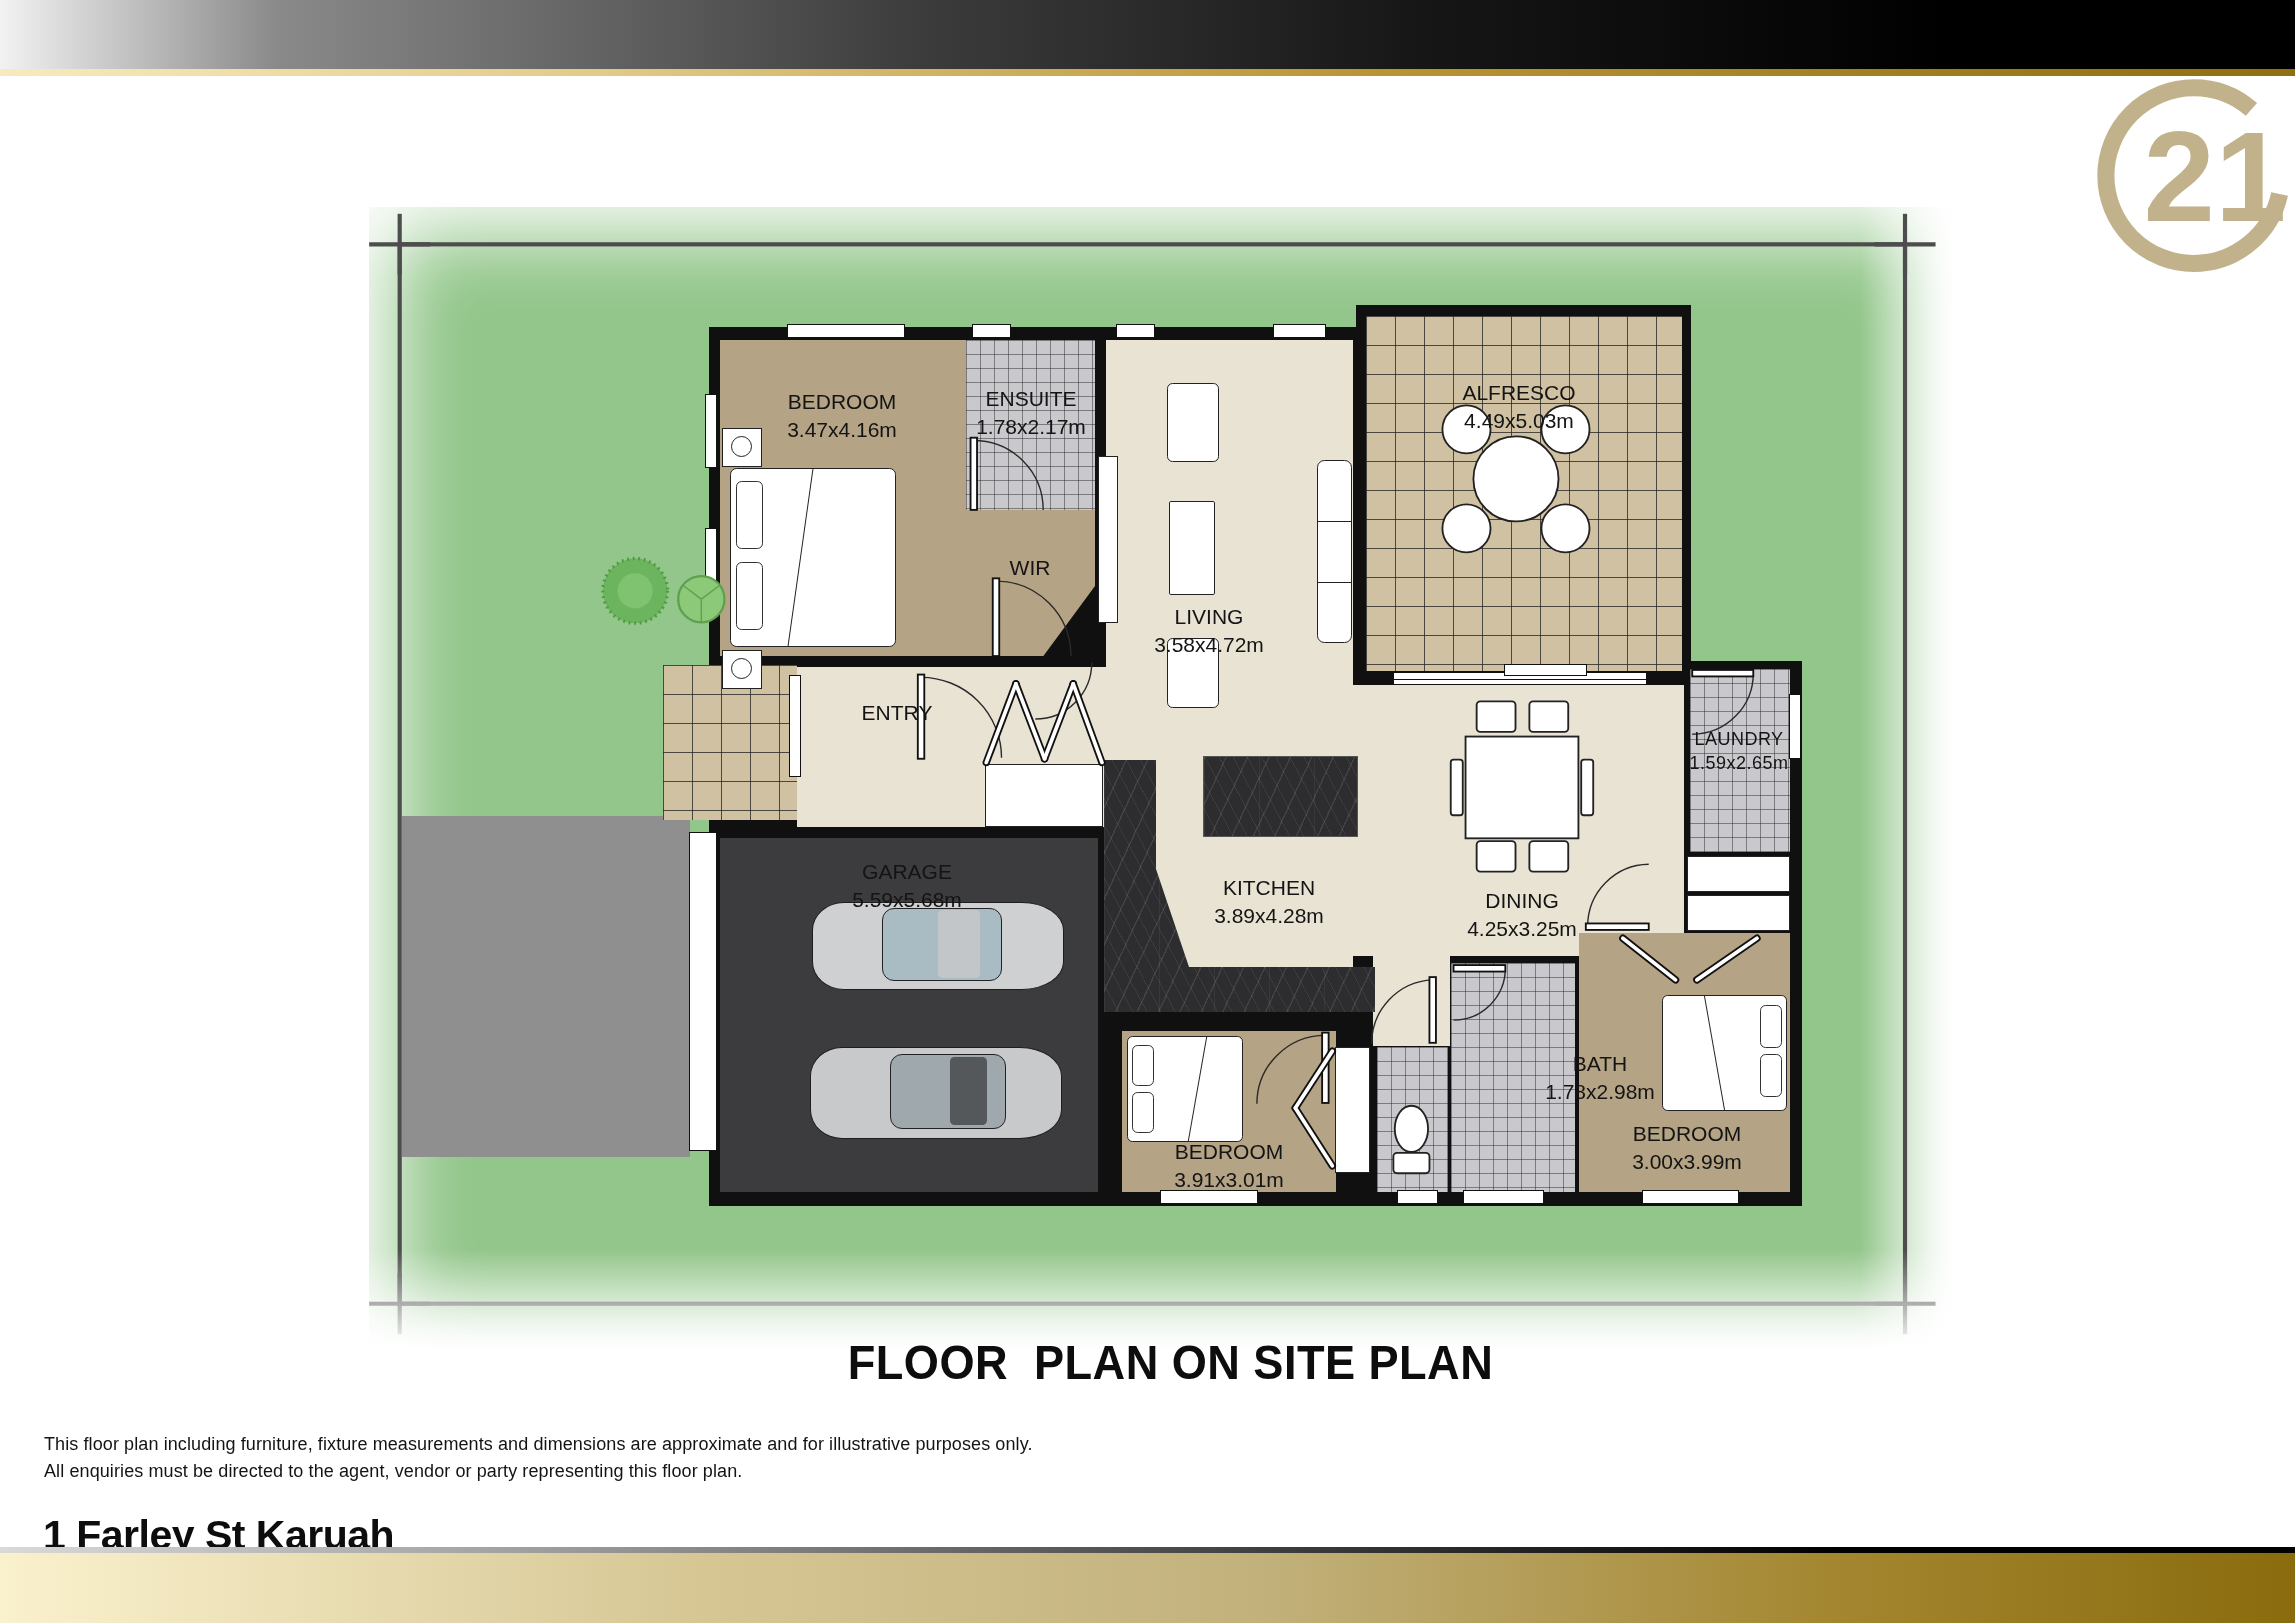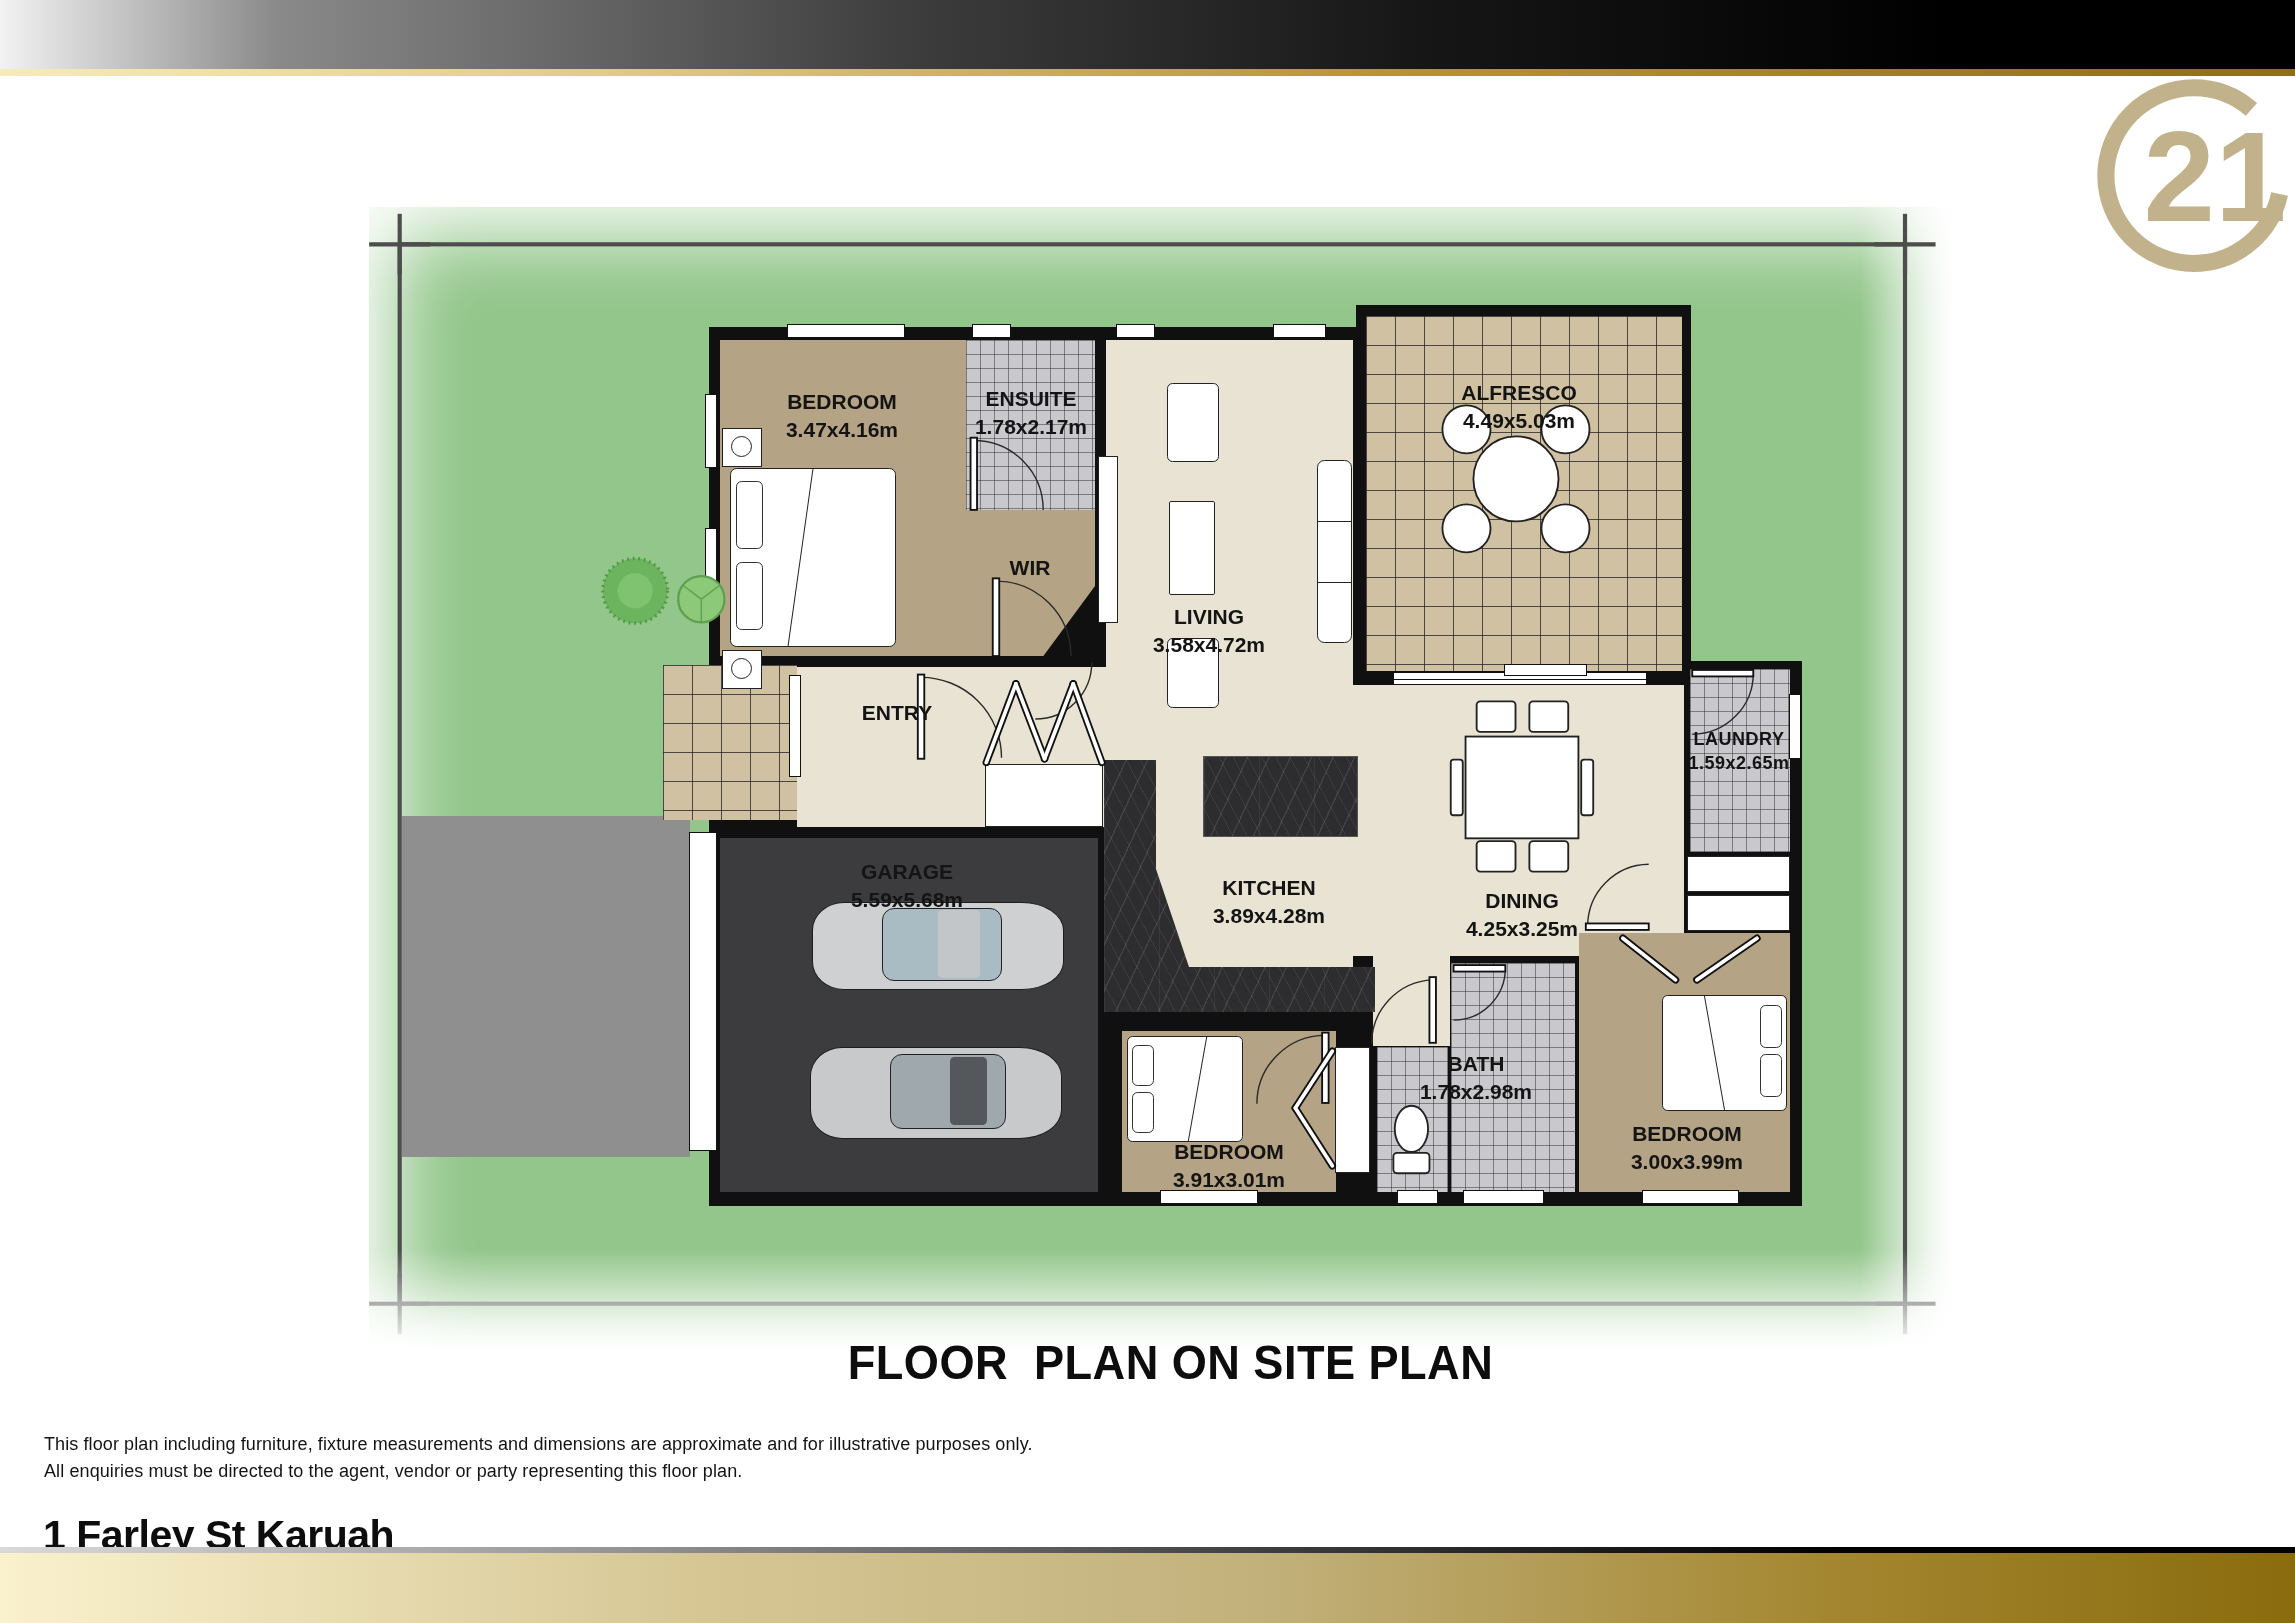--- a/index.html
+++ b/index.html
@@ -21,21 +21,21 @@
   .cream{background:#e9e3d3;}
   .garagefloor{background:#3c3c3e;}
   .tileG{background-color:#c9c9cd;background-image:linear-gradient(rgba(30,30,30,.45) 0.9px,transparent 0.9px),linear-gradient(90deg,rgba(30,30,30,.45) 0.9px,transparent 0.9px);background-size:14px 14px;}
   .tileT{background-color:#cfc1a1;background-image:linear-gradient(rgba(40,40,40,.8) 1.4px,transparent 1.4px),linear-gradient(90deg,rgba(40,40,40,.8) 1.4px,transparent 1.4px);background-size:29px 29px;}
   .marble{background-color:#2d2d2f;background-image:repeating-linear-gradient(115deg,rgba(255,255,255,.10) 0 1.4px,transparent 1.4px 19.4px),repeating-linear-gradient(62deg,rgba(255,255,255,.07) 0 0.9px,transparent 0.9px 12.5px),repeating-linear-gradient(90deg,rgba(255,255,255,.05) 0 0.9px,transparent 0.9px 55px);}
   
   .furn{background:#fff;border:1.9px solid #222;border-radius:4.6px;box-sizing:border-box;}
   .win{background:#fff;border:1.4px solid #111;box-sizing:border-box;}
   .pil{background:#fff;border:1.4px solid #333;border-radius:5.6px;box-sizing:border-box;}
   
-  .rlabel{transform:translate(-50%,-50%);text-align:center;color:#141414;font-weight:700;white-space:nowrap;line-height:1.32;}
+  .rlabel{transform:translate(-50%,-50%);text-align:center;color:#141414;font-weight:400;white-space:nowrap;line-height:1.32;}
   .rlabel .nm,.rlabel .dm{font-size:21px;}
   .rlabel.sm .nm,.rlabel.sm .dm{font-size:18px;letter-spacing:0.5px;}
   
   .title{left:703px;top:1335px;width:935px;text-align:center;font-size:48px;font-weight:700;color:#0d0d0d;white-space:pre;transform:scaleX(.94);letter-spacing:0.5px;}
   .disc{left:44px;top:1431px;font-size:18px;color:#141414;line-height:1.52;letter-spacing:0.1px;}
   .addr{left:43px;top:1512px;font-size:41px;font-weight:700;color:#0d0d0d;letter-spacing:-0.5px;}
   svg{display:block;}
 </style>
 </head>
 <body>
@@ -271,21 +271,21 @@
   <div class="dm">4.25x3.25m</div>
 </div>
 <div class="abs rlabel sm" style="left:1739px;top:752px;">
   <div class="nm">LAUNDRY</div>
   <div class="dm">1.59x2.65m</div>
 </div>
 <div class="abs rlabel" style="left:1229px;top:1166px;">
   <div class="nm">BEDROOM</div>
   <div class="dm">3.91x3.01m</div>
 </div>
-<div class="abs rlabel" style="left:1476px;top:1078px;">
+<div class="abs rlabel" style="left:1600px;top:1078px;">
   <div class="nm">BATH</div>
   <div class="dm">1.78x2.98m</div>
 </div>
 <div class="abs rlabel" style="left:1687px;top:1148px;">
   <div class="nm">BEDROOM</div>
   <div class="dm">3.00x3.99m</div>
 </div>
 
 <div class="abs title">FLOOR  PLAN ON SITE PLAN</div>
 <div class="abs disc">

